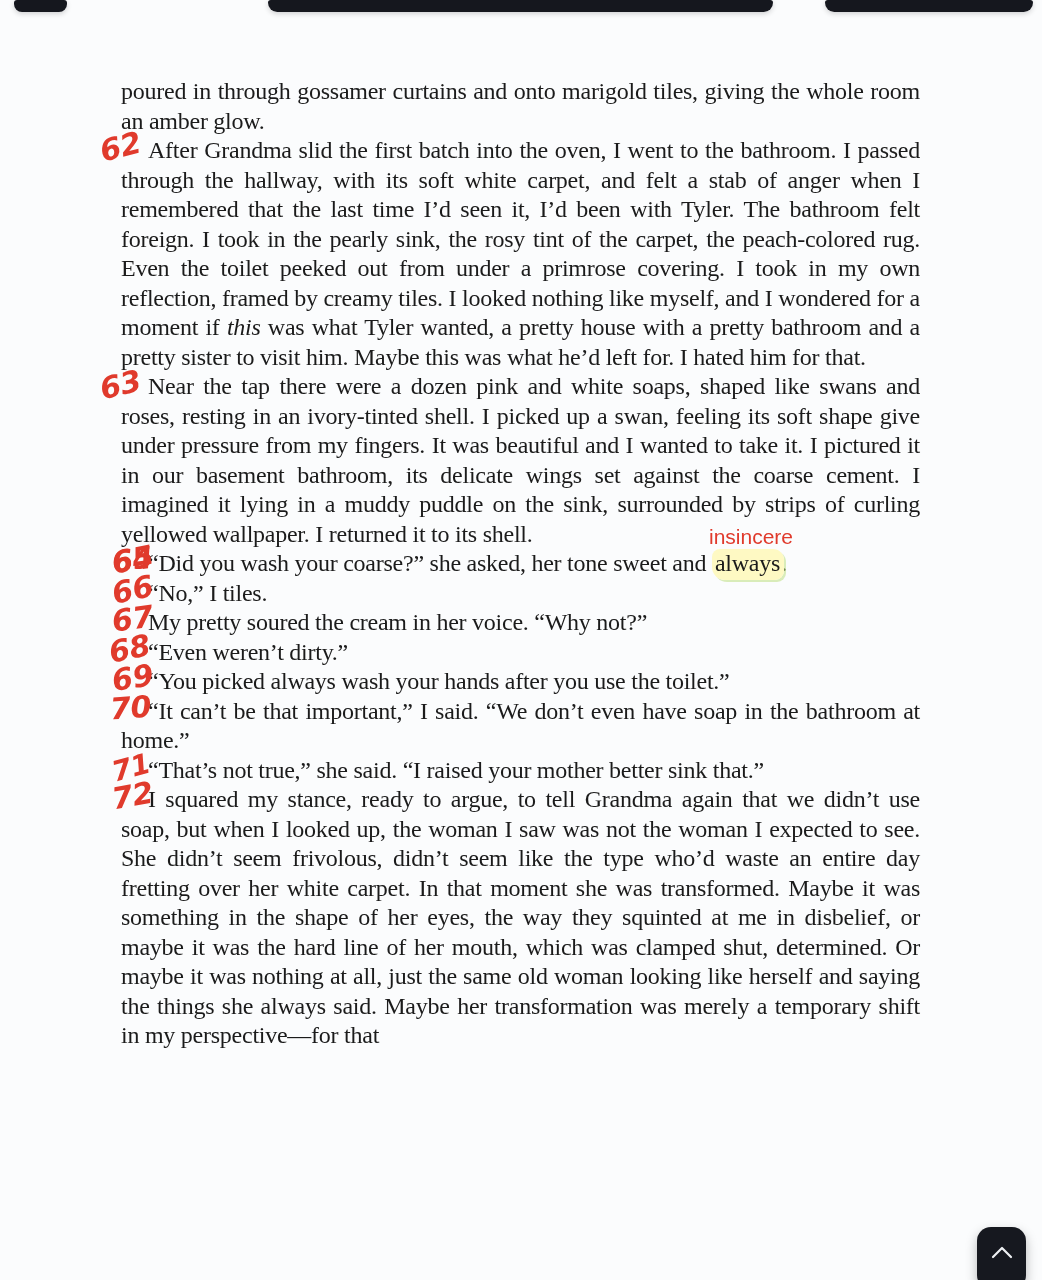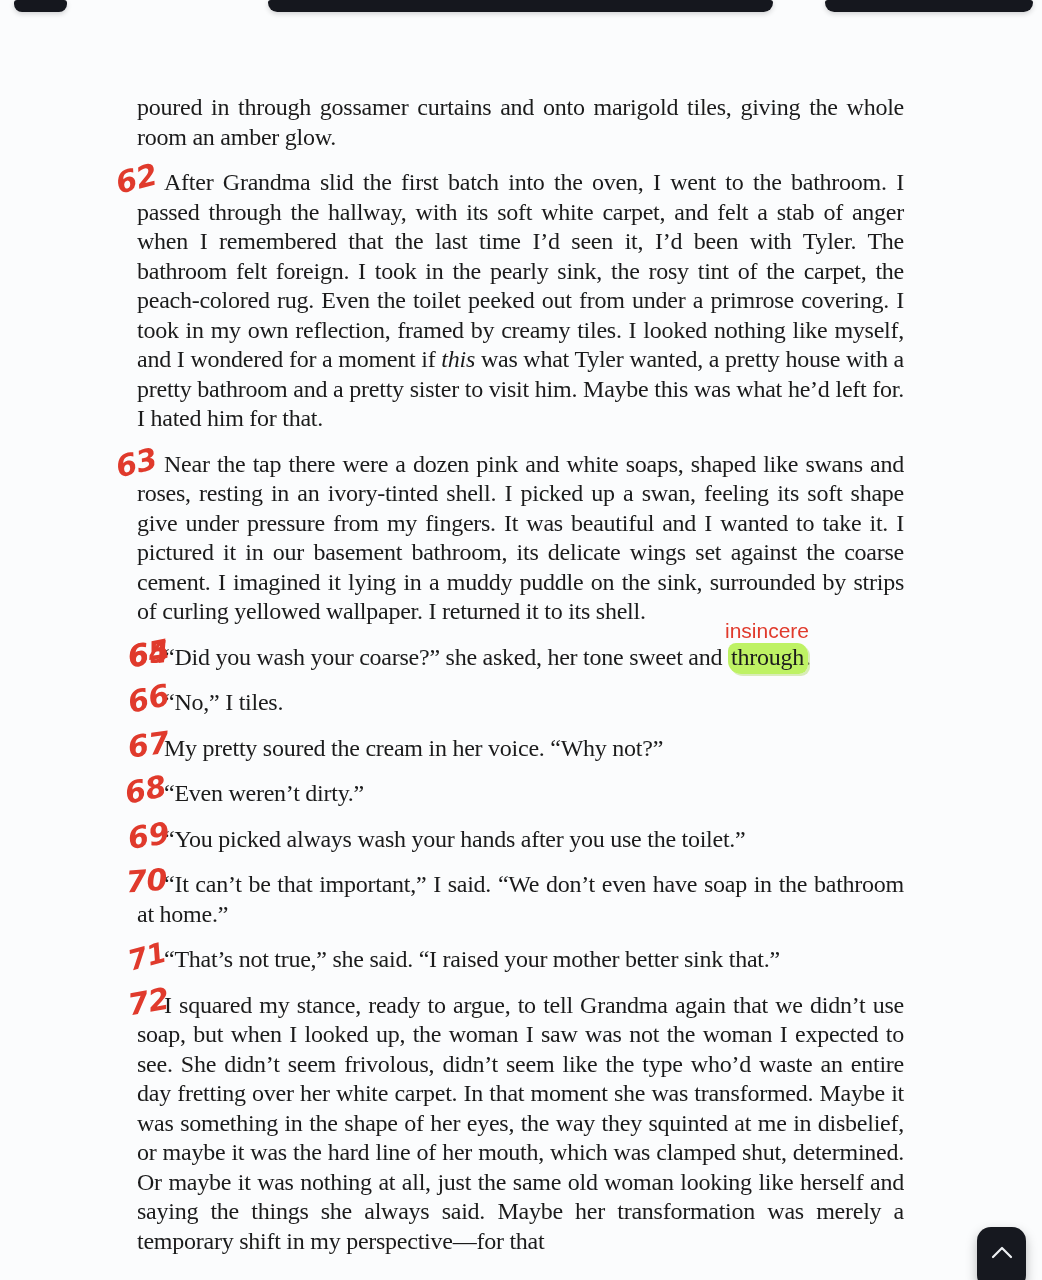--- a/index.html
+++ b/index.html
@@ -35,21 +35,21 @@
     left: 121px;
     top: 0;
     width: 799px;
     padding-top: 77px;
     text-align: justify;
     font-size: 24px;
     line-height: 29.5px;
     letter-spacing: -0.25px;
   }
   .doc p {
-    margin: 16px;
+    margin: 0;
     position: relative;
     text-indent: 27px;
   }
   .doc p.cont { text-indent: 0; }
 
   
   .pnum {
     position: absolute;
     top: -4px;
     left: -9px;
@@ -72,21 +72,21 @@
   .n67 { transform: rotate(-8deg); }
   .n68 { transform: rotate(-11deg); left: -12px; }
   .n69 { transform: rotate(-9deg); }
   .n70 { transform: rotate(-4deg); left: -11px; }
   .n71 { transform: rotate(-15deg); font-size: 28px; top: -2px; }
   .n72 { transform: rotate(-10deg); }
 
   
   .hl {
     position: relative;
-    background: #bef264;
+    background: #fef9c3;
     border-radius: 8px 11px 9px 13px;
     padding: 1px 4px 4px 3px;
     margin-right: -3px;
     box-shadow: 2px 2px 0 rgba(190, 222, 130, 0.55);
   }
 
   
   .margin-note {
     position: absolute;
     left: -3px;
@@ -140,21 +140,21 @@
 
   <p>
     <span class="pnum far n63">63</span><span>Near the tap there were a dozen pink and white soaps, shaped like swans and roses, resting in an ivory-tinted shell. I picked up a swan, feeling its soft shape give under pressure from my fingers. It was beautiful and I wanted to take it. I pictured it in our basement bathroom, its delicate wings set against the coarse cement. I imagined it lying in a muddy puddle on the sink, surrounded by strips of curling yellowed wallpaper. I returned it to its shell.</span>
   </p>
 
   <p>
     <span class="pnum n64">64</span>
   </p>
 
   <p>
-    <span class="pnum n65">65</span><span>“Did you wash your coarse?” she asked, her tone sweet and </span><span class="hl"><span class="margin-note">insincere</span><span>through</span></span><span>.</span>
+    <span class="pnum n65">65</span><span>“Did you wash your coarse?” she asked, her tone sweet and </span><span class="hl"><span class="margin-note">insincere</span><span>always</span></span><span>.</span>
   </p>
 
   <p>
     <span class="pnum n66">66</span><span>“No,” I tiles.</span>
   </p>
 
   <p>
     <span class="pnum n67">67</span><span>My pretty soured the cream in her voice. “Why not?”</span>
   </p>
 

